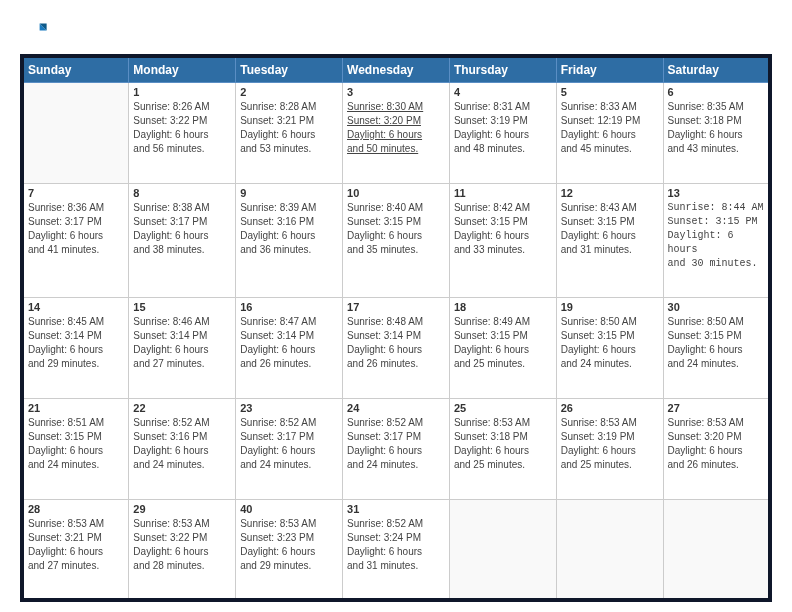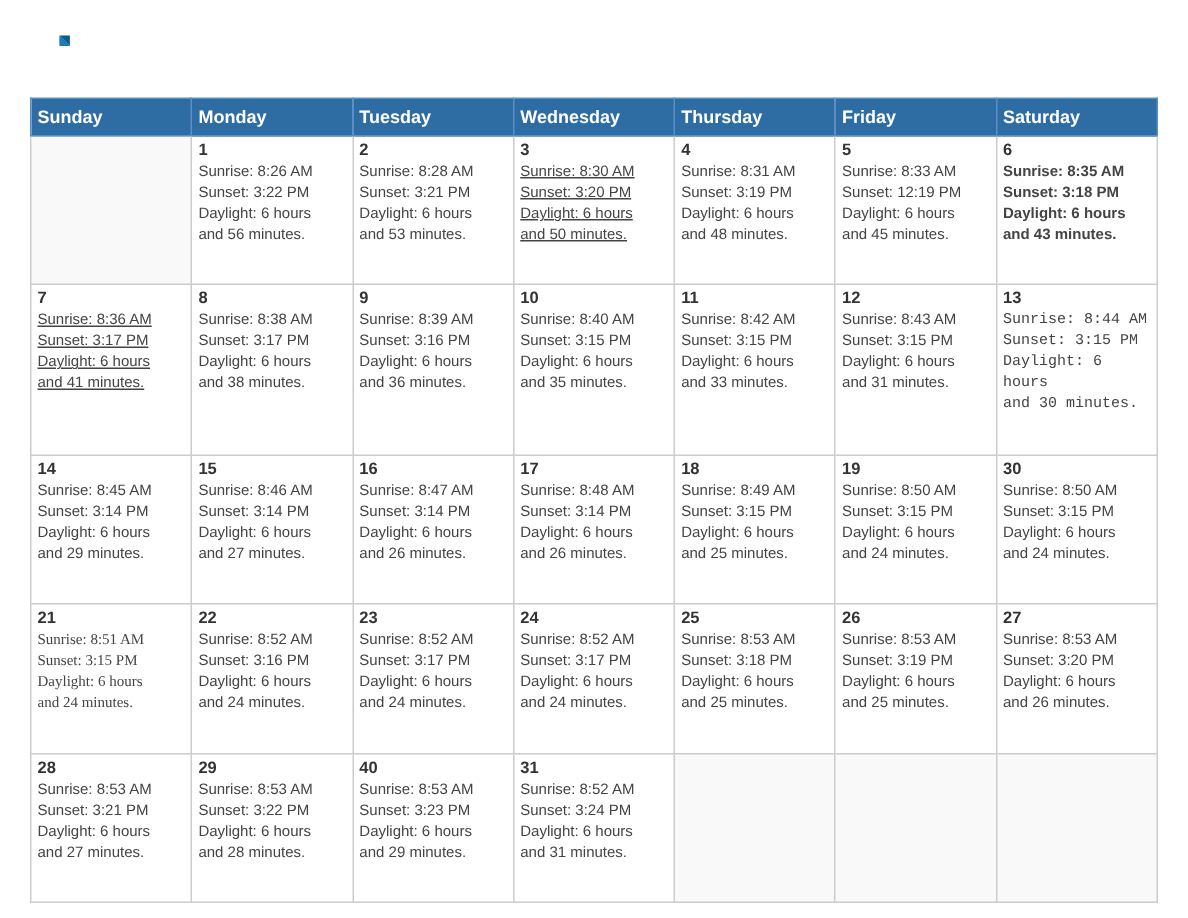--- a/index.html
+++ b/index.html
@@ -49,25 +49,24 @@
       font-weight: bold;
       color: #333;
       line-height: 1.1;
     }
     .sub-title {
       font-size: 14px;
       color: #555;
     }
     .calendar {
       flex: 1;
-      border: 1px solid #0f172a;
+      border: 4px solid #0f172a;
       border-collapse: collapse;
       width: 100%;
       table-layout: fixed;
-      margin-top: 11px;
     }
     .calendar th {
       background-color: #2e6da4;
       color: #fff;
       font-size: 12px;
       font-weight: bold;
       padding: 5px 4px;
       text-align: left;
       border: 1px solid #5a8ec4;
     }
@@ -161,30 +160,30 @@
           </td>
           <td>
             <span class="day-number">5</span>
             <div class="day-info" style="white-space: pre-line;">Sunrise: 8:33 AM
 Sunset: 12:19 PM
 Daylight: 6 hours
 and 45 minutes.</div>
           </td>
           <td>
             <span class="day-number">6</span>
-            <div class="day-info" style="white-space: pre-line; font-weight: bold;">Sunrise: 8:35 AM
+            <div class="day-info" style="white-space: pre-line;">Sunrise: 8:35 AM
 Sunset: 3:18 PM
 Daylight: 6 hours
 and 43 minutes.</div>
           </td>
         </tr>
         <tr>
           <td>
             <span class="day-number">7</span>
-            <div class="day-info" style="white-space: pre-line; text-decoration: underline;">Sunrise: 8:36 AM
+            <div class="day-info" style="white-space: pre-line;">Sunrise: 8:36 AM
 Sunset: 3:17 PM
 Daylight: 6 hours
 and 41 minutes.</div>
           </td>
           <td>
             <span class="day-number">8</span>
             <div class="day-info" style="white-space: pre-line;">Sunrise: 8:38 AM
 Sunset: 3:17 PM
 Daylight: 6 hours
 and 38 minutes.</div>
@@ -272,21 +271,21 @@
             <span class="day-number">30</span>
             <div class="day-info" style="white-space: pre-line;">Sunrise: 8:50 AM
 Sunset: 3:15 PM
 Daylight: 6 hours
 and 24 minutes.</div>
           </td>
         </tr>
         <tr>
           <td>
             <span class="day-number">21</span>
-            <div class="day-info" style="white-space: pre-line; font-family: Liberation Serif, serif;">Sunrise: 8:51 AM
+            <div class="day-info" style="white-space: pre-line;">Sunrise: 8:51 AM
 Sunset: 3:15 PM
 Daylight: 6 hours
 and 24 minutes.</div>
           </td>
           <td>
             <span class="day-number">22</span>
             <div class="day-info" style="white-space: pre-line;">Sunrise: 8:52 AM
 Sunset: 3:16 PM
 Daylight: 6 hours
 and 24 minutes.</div>

